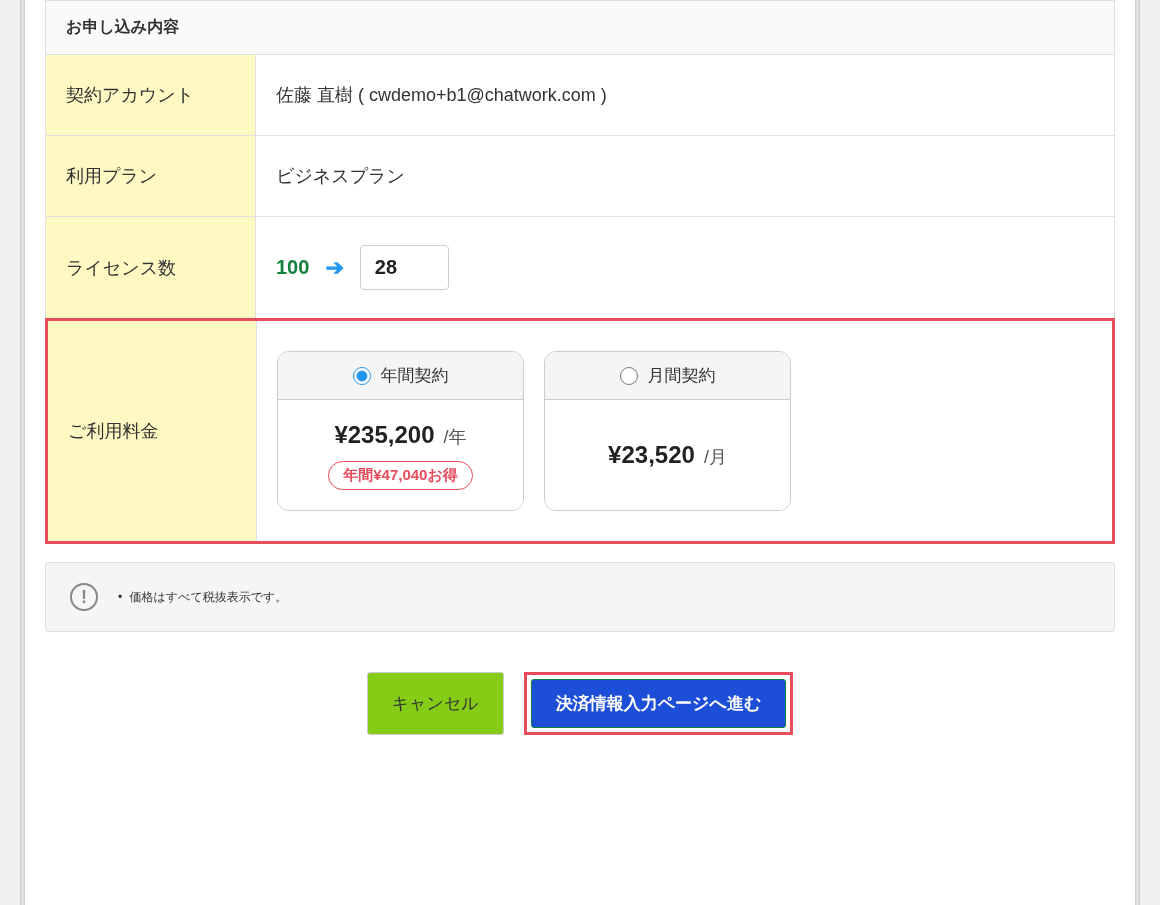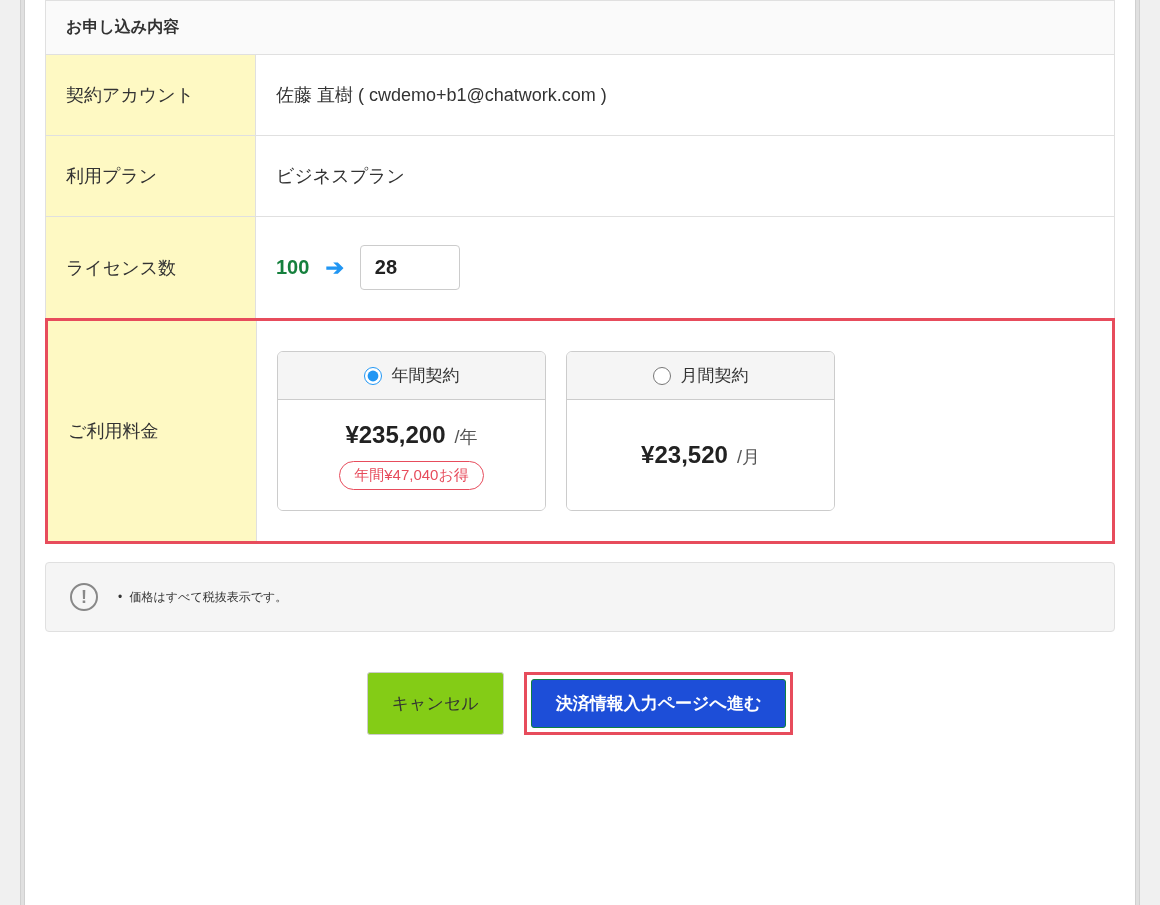--- a/index.html
+++ b/index.html
@@ -89,21 +89,21 @@
       font-size: 22px;
       font-weight: bold;
     }
     
     .license-input {
       font-size: 20px;
       font-weight: bold;
       padding: 10px 14px;
       border: 1px solid #ccc;
       border-radius: 4px;
-      width: 100px;
+      width: 89px;
       color: #222;
     }
     
     .highlight-box {
       border: 3px solid #e74c5c;
       margin-top: -1px;
     }
     
     .highlight-box td {
       border: 1px solid #e0e0e0;
@@ -113,23 +113,23 @@
       padding: 30px 20px;
     }
     
     .pricing-options {
       display: flex;
       gap: 20px;
     }
     
     .pricing-card {
       border: 1px solid #ccc;
-      border-radius: 6px;
+      border-radius: 12px;
       overflow: hidden;
-      width: 269px;
+      width: 247px;
     }
     
     .pricing-card-header {
       background: #f5f5f5;
       border-bottom: 1px solid #ccc;
       padding: 12px 16px;
       display: flex;
       align-items: center;
       justify-content: center;
       gap: 10px;
@@ -169,21 +169,21 @@
       margin-left: 4px;
     }
     
     .savings-badge {
       margin-top: 12px;
       border: 1.5px solid #e74c5c;
       color: #e74c5c;
       border-radius: 20px;
       padding: 4px 14px;
       font-size: 15px;
-      font-weight: normal;
+      font-weight: bold;
       display: inline-block;
     }
     
     .notice-box {
       background: #f5f5f5;
       border: 1px solid #e0e0e0;
       border-radius: 4px;
       padding: 20px 24px;
       margin-top: 18px;
       display: flex;

